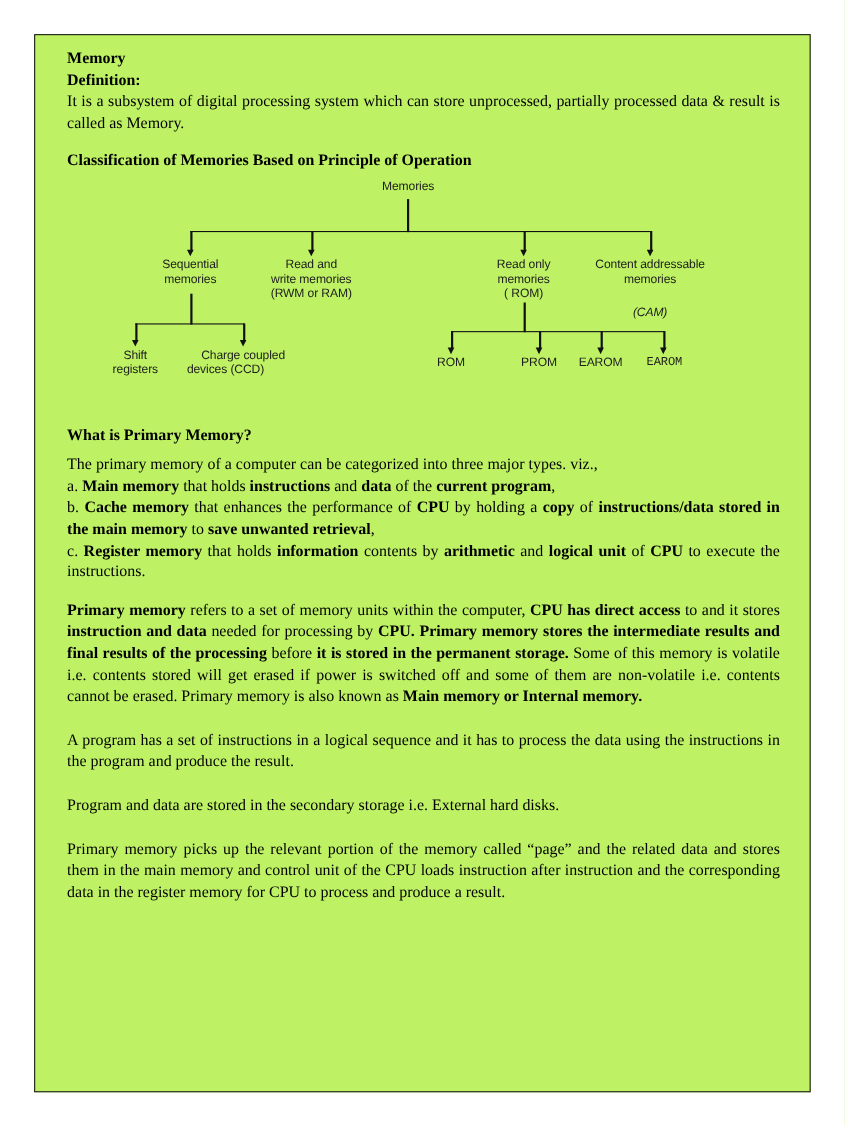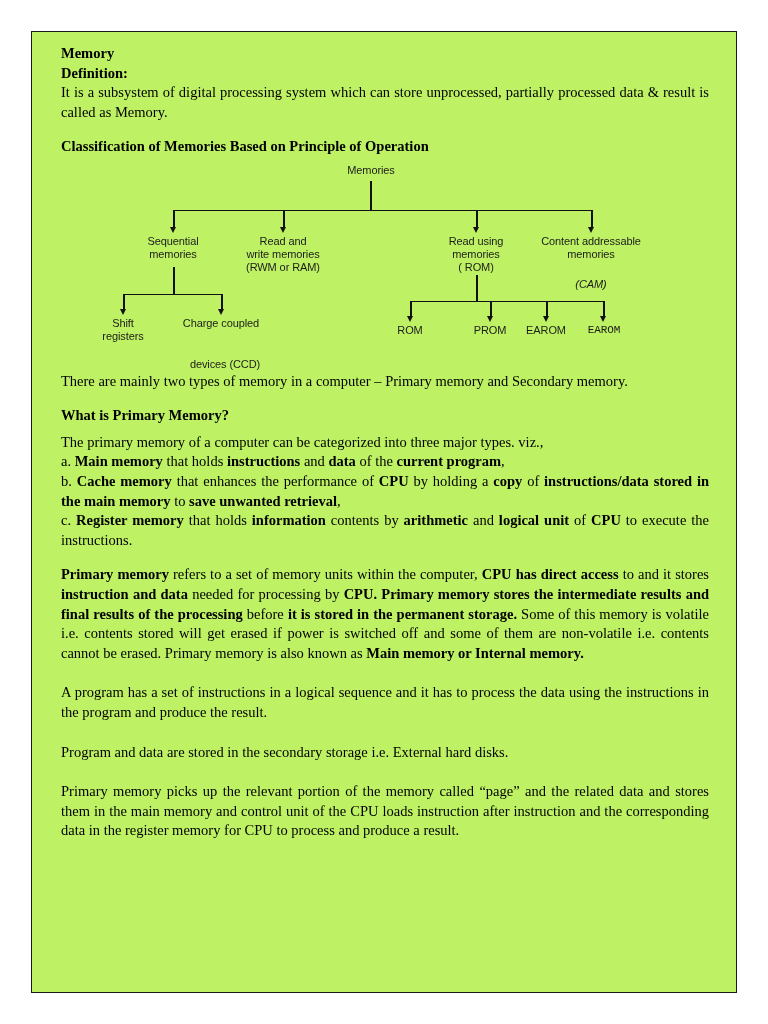--- a/index.html
+++ b/index.html
@@ -101,42 +101,42 @@
       <div class="vline" style="left:530px; top:53px; height:19px;"></div>
       <div class="arrow" style="left:527px; top:70px;"></div>
 
       <div class="dlabel" style="left:57px; top:78px; width:110px;">Sequential</div>
       <div class="dlabel" style="left:57px; top:91px; width:110px;">memories</div>
 
       <div class="dlabel" style="left:157px; top:78px; width:130px;">Read and</div>
       <div class="dlabel" style="left:157px; top:91px; width:130px;">write memories</div>
       <div class="dlabel" style="left:157px; top:104px; width:130px;">(RWM or RAM)</div>
 
-      <div class="dlabel" style="left:360px; top:78px; width:110px;">Read using</div>
+      <div class="dlabel" style="left:360px; top:78px; width:110px;">Read only</div>
       <div class="dlabel" style="left:360px; top:91px; width:110px;">memories</div>
       <div class="dlabel" style="left:360px; top:104px; width:110px;">( ROM)</div>
 
       <div class="dlabel" style="left:460px; top:78px; width:140px;">Content addressable</div>
       <div class="dlabel" style="left:460px; top:91px; width:140px;">memories</div>
       <div class="dlabel" style="left:460px; top:121px; width:140px;font-style:italic;">(CAM)</div>
 
       <div class="vline" style="left:112px; top:110px; height:28px;"></div>
       <div class="hline" style="left:62px; top:137px; width:99px;"></div>
 
       <div class="vline" style="left:62px; top:137px; height:17px;"></div>
       <div class="arrow" style="left:59px; top:152px;"></div>
 
       <div class="vline" style="left:160px; top:137px; height:17px;"></div>
       <div class="arrow" style="left:157px; top:152px;"></div>
 
       <div class="dlabel" style="left:17px; top:160px; width:90px;">Shift</div>
       <div class="dlabel" style="left:17px; top:173px; width:90px;">registers</div>
 
       <div class="dlabel" style="left:100px; top:160px; width:120px;">Charge coupled</div>
-      <div class="dlabel" style="left:104px; top:173px; width:120px;margin-top:28px;">devices (CCD)</div>
+      <div class="dlabel" style="left:84px; top:173px; width:120px;">devices (CCD)</div>
 
       <div class="vline" style="left:415px; top:118px; height:27px;"></div>
       <div class="hline" style="left:349px; top:144px; width:194px;"></div>
 
       <div class="vline" style="left:349px; top:144px; height:17px;"></div>
       <div class="arrow" style="left:346px; top:159px;"></div>
 
       <div class="vline" style="left:429px; top:144px; height:17px;"></div>
       <div class="arrow" style="left:426px; top:159px;"></div>
 
@@ -145,21 +145,20 @@
 
       <div class="vline" style="left:542px; top:144px; height:17px;"></div>
       <div class="arrow" style="left:539px; top:159px;"></div>
 
       <div class="dlabel" style="left:314px; top:167px; width:70px;">ROM</div>
       <div class="dlabel" style="left:394px; top:167px; width:70px;">PROM</div>
       <div class="dlabel" style="left:448px; top:167px; width:74px;">EAROM</div>
       <div class="dlabel" style="left:506px; top:167px; width:74px;font-family:Liberation Mono, monospace;">EAROM</div>
     </div>
 
-    <div class="para">There are mainly two types of memory in a computer – Primary memory and Secondary memory.</div>
 
     <div class="gap-md"></div>
 
     <div class="h-bold">What is Primary Memory?</div>
 
     <div class="gap-sm"></div>
 
     <div class="para nojust">The primary memory of a computer can be categorized into three major types. viz.,</div>
 
     <div class="para nojust"><span>a.</span> <b>Main memory</b><span> that holds </span><b>instructions</b><span> and </span><b>data</b><span> of the </span><b>current program</b><span>,</span></div>

